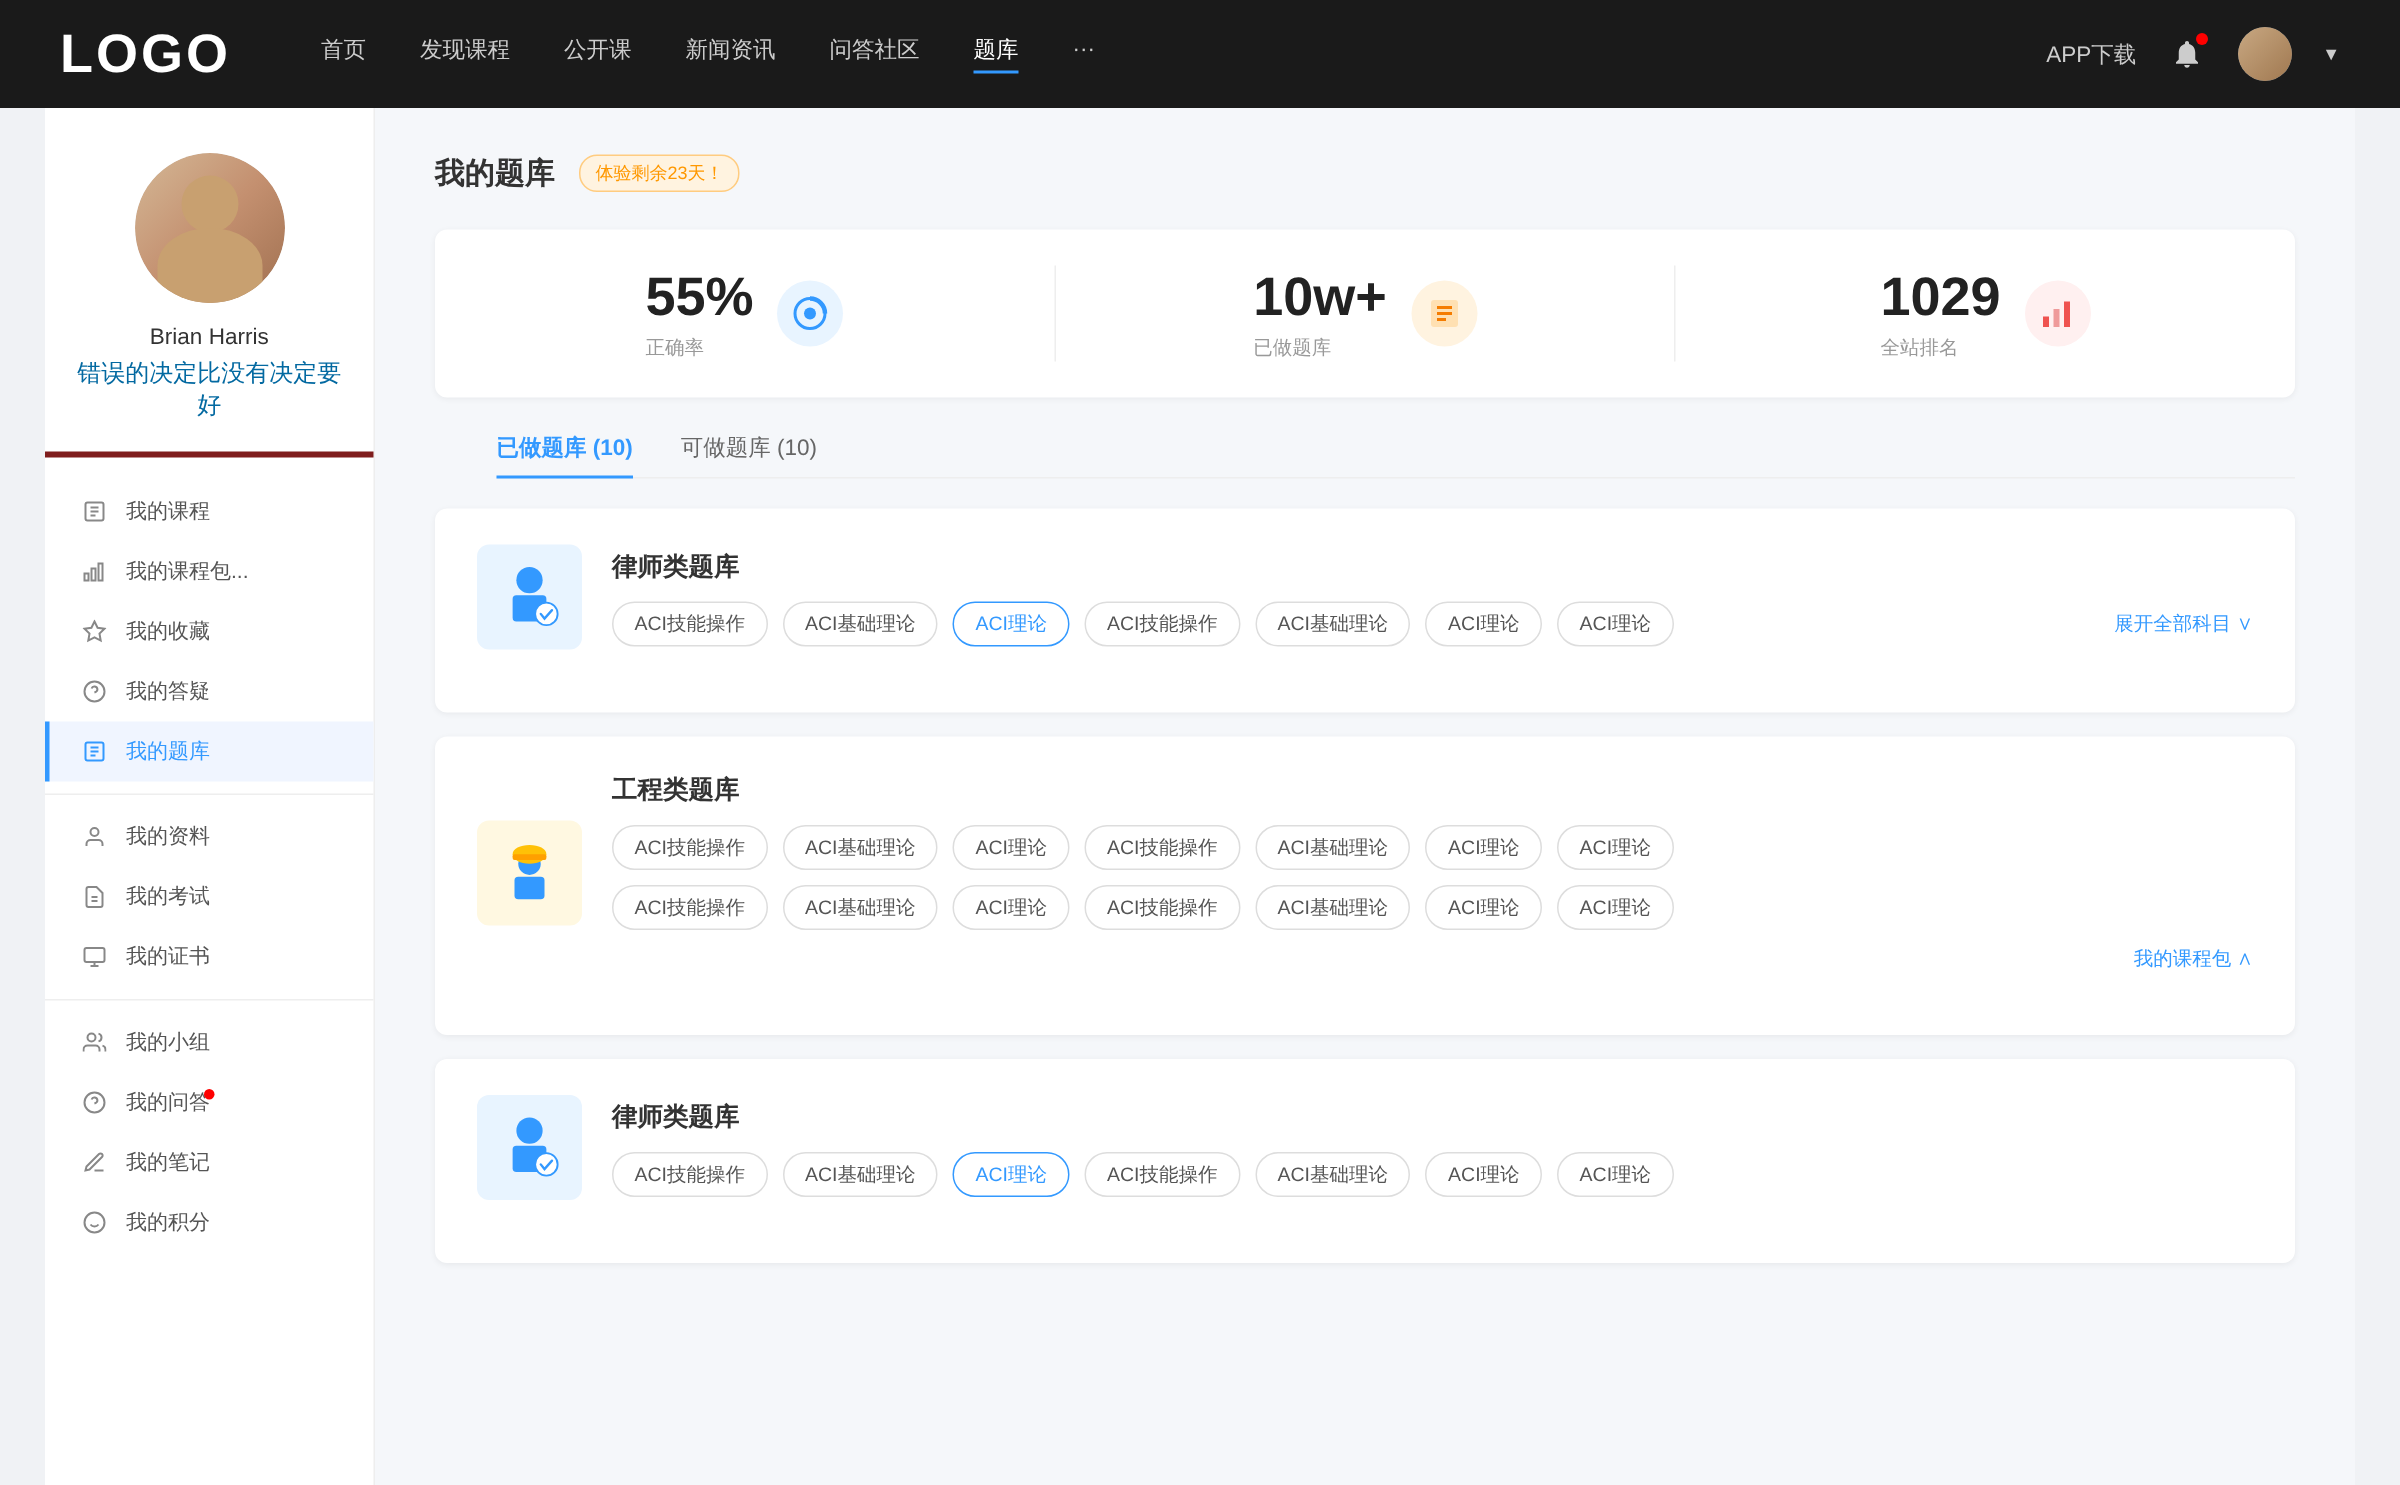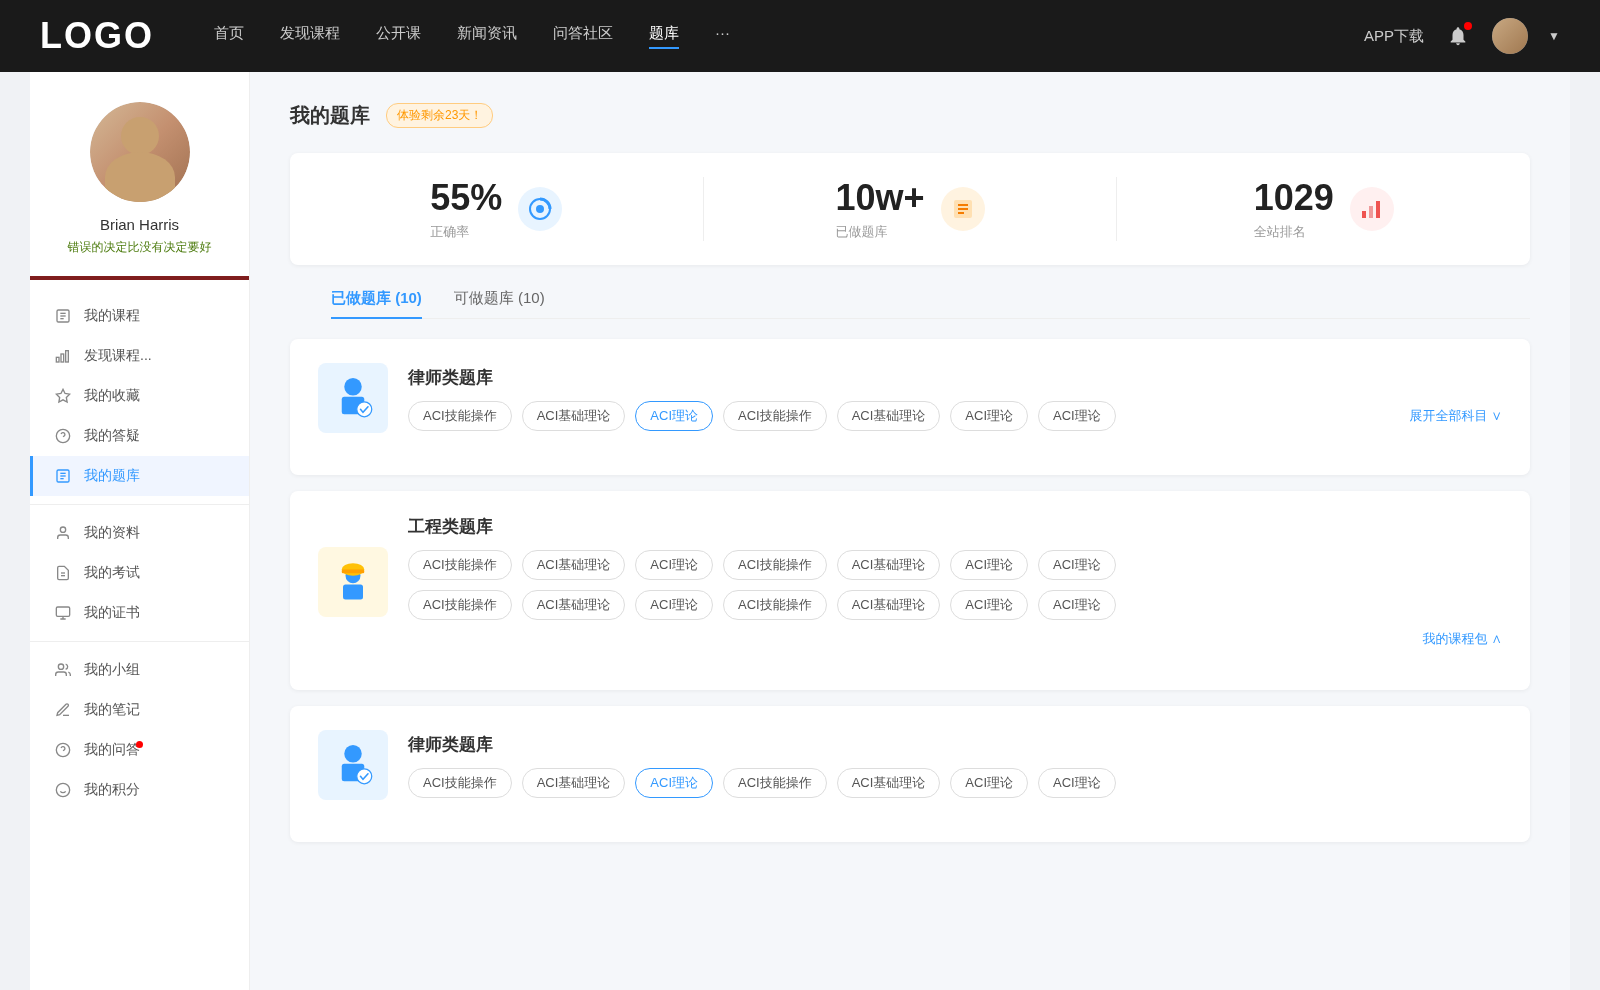--- a/index.html
+++ b/index.html
@@ -129,23 +129,23 @@
       background: #c8a070;
       border-radius: 50% 50% 0 0;
     }
     .profile-name {
       font-size: 15px;
       font-weight: 500;
       color: #333;
       margin-bottom: 6px;
     }
     .profile-motto {
-      font-size: 12px;
-      color: #4d7c0f;
-      text-align: right;
+      font-size: 16px;
+      color: #0369a1;
+      text-align: center;
     }
     .sidebar-menu {
       padding: 16px 0;
     }
     .sidebar-item {
       display: flex;
       align-items: center;
       gap: 12px;
       padding: 11px 24px;
       cursor: pointer;
@@ -368,21 +368,21 @@
       </div>
 
       <div class="sidebar-item">
         <span class="sidebar-icon">
           <svg width="16" height="16" viewBox="0 0 24 24" fill="none" stroke="#888" stroke-width="2">
               <rect x="2" y="14" width="4" height="7"></rect>
               <rect x="9" y="9" width="4" height="12"></rect>
               <rect x="16" y="4" width="4" height="17"></rect>
             </svg>
         </span>
-        <span>发现课程...</span>
+        <span>我的课程包...</span>
       </div>
 
       <div class="sidebar-item">
         <span class="sidebar-icon">
           <svg width="16" height="16" viewBox="0 0 24 24" fill="none" stroke="#888" stroke-width="2">
               <polygon points="12,2 15.09,8.26 22,9.27 17,14.14 18.18,21.02 12,17.77 5.82,21.02 7,14.14 2,9.27 8.91,8.26"></polygon>
             </svg>
         </span>
         <span>我的收藏</span>
       </div>
@@ -452,40 +452,40 @@
           <svg width="16" height="16" viewBox="0 0 24 24" fill="none" stroke="#888" stroke-width="2">
               <path d="M17 21v-2a4 4 0 0 0-4-4H5a4 4 0 0 0-4 4v2"></path>
               <circle cx="9" cy="7" r="4"></circle>
               <path d="M23 21v-2a4 4 0 0 0-3-3.87"></path>
               <path d="M16 3.13a4 4 0 0 1 0 7.75"></path>
             </svg>
         </span>
         <span>我的小组</span>
       </div>
 
-      <div class="sidebar-item">
-        <span class="sidebar-icon">
-          <svg width="16" height="16" viewBox="0 0 24 24" fill="none" stroke="#888" stroke-width="2">
-              <path d="M12 20h9"></path>
-              <path d="M16.5 3.5a2.121 2.121 0 0 1 3 3L7 19l-4 1 1-4L16.5 3.5z"></path>
-            </svg>
-        </span>
-        <span>我的笔记</span>
-      </div>
-
       <div class="sidebar-item" style="position:relative;">
         <span class="sidebar-icon">
           <svg width="16" height="16" viewBox="0 0 24 24" fill="none" stroke="#888" stroke-width="2">
               <circle cx="12" cy="12" r="10"></circle>
               <path d="M9.09 9a3 3 0 0 1 5.83 1c0 2-3 3-3 3"></path>
               <line x1="12" y1="17" x2="12.01" y2="17"></line>
             </svg>
         </span>
         <span>我的问答</span>
         <span style="width:7px;height:7px;background:red;border-radius:50%;position:absolute;left:106px;top:11px;"></span>
+      </div>
+
+      <div class="sidebar-item">
+        <span class="sidebar-icon">
+          <svg width="16" height="16" viewBox="0 0 24 24" fill="none" stroke="#888" stroke-width="2">
+              <path d="M12 20h9"></path>
+              <path d="M16.5 3.5a2.121 2.121 0 0 1 3 3L7 19l-4 1 1-4L16.5 3.5z"></path>
+            </svg>
+        </span>
+        <span>我的笔记</span>
       </div>
 
       <div class="sidebar-item">
         <span class="sidebar-icon">
           <svg width="16" height="16" viewBox="0 0 24 24" fill="none" stroke="#888" stroke-width="2">
               <circle cx="12" cy="12" r="10"></circle>
               <path d="M8 14s1.5 2 4 2 4-2 4-2"></path>
               <line x1="9" y1="9" x2="9.01" y2="9"></line>
               <line x1="15" y1="9" x2="15.01" y2="9"></line>
             </svg>

